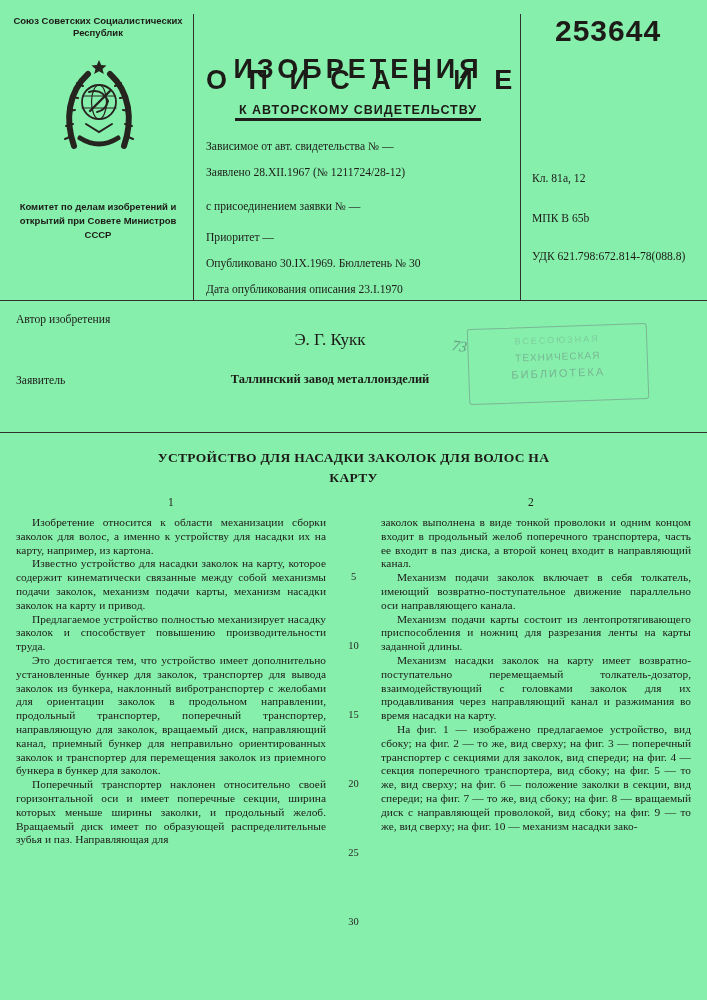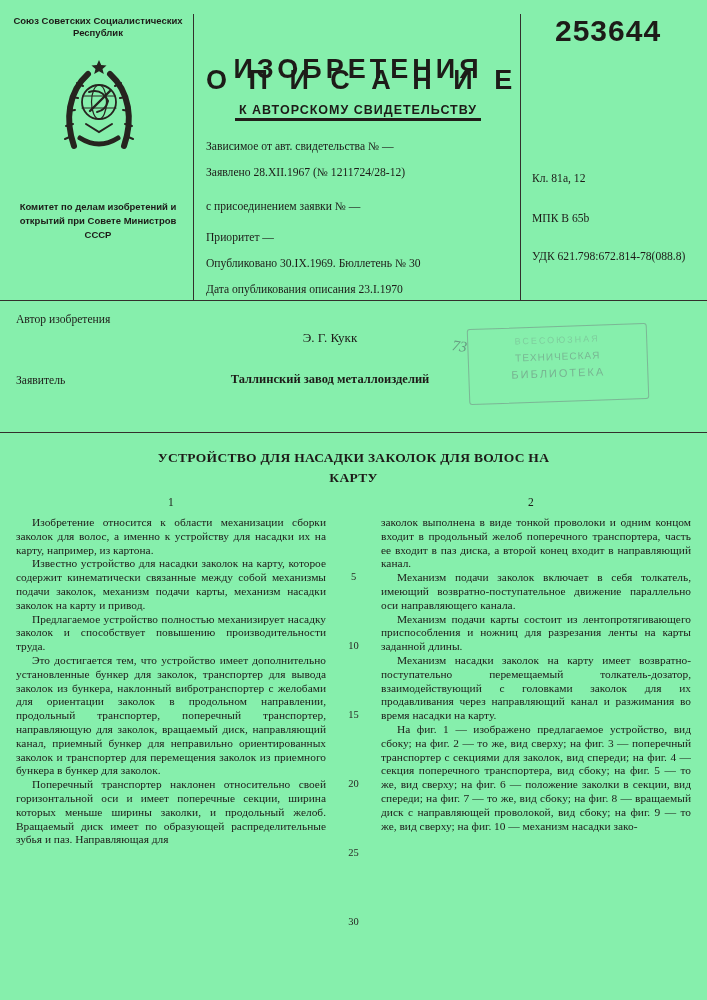--- a/index.html
+++ b/index.html
@@ -39,21 +39,21 @@
   .patent-number{left:555px;top:14px;width:170px;
     font-family:"Liberation Sans",sans-serif;font-weight:bold;
     font-size:30px;letter-spacing:1px;}
   .cls{left:532px;width:164px;font-size:11.6px;line-height:1.35;}
   .kl{top:171px}.mpk{top:211px}.udk{top:249px}
 
   
   .party-label{left:16px;width:110px;font-size:11.6px;line-height:1.3;}
   .author-label{top:312px}
   .applicant-label{top:373px}
-  .author-name{left:190px;top:330px;width:280px;text-align:center;font-size:13px;}
+  .author-name{left:190px;top:330px;width:280px;text-align:center;font-size:17px;}
   .applicant-name{left:150px;top:372px;width:360px;text-align:center;
     font-size:12.5px;font-weight:bold;}
 
   
   .stamp{left:468px;top:326px;width:180px;height:76px;
     border:1.5px solid rgba(110,112,122,.45);border-radius:3px;
     transform:rotate(-2deg);color:rgba(100,102,112,.55);
     font-family:"Liberation Sans",sans-serif;text-align:center;
     padding-top:8px;box-sizing:border-box;}
   .stamp-l1{font-size:9px;letter-spacing:2px;opacity:.45;}

